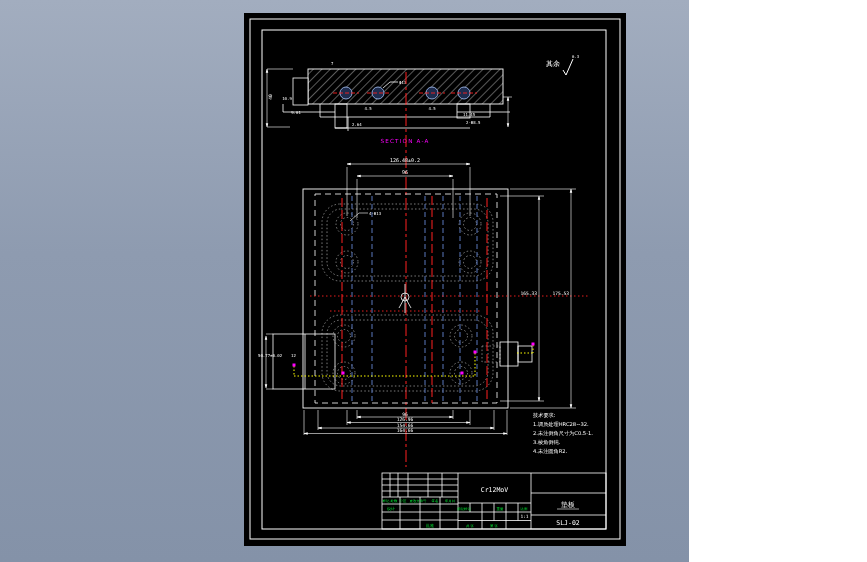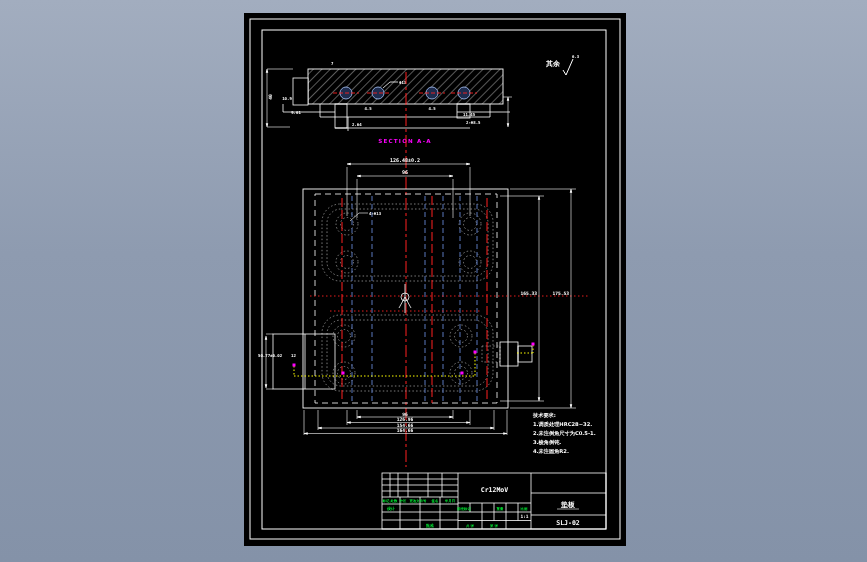--- a/index.html
+++ b/index.html
@@ -1,20 +1,19 @@
 <!DOCTYPE html>
 <html><head>
 <meta charset="utf-8">
 <style>
   html,body{margin:0;padding:0;}
   .screen{
-    position:relative;width:867px;height:562px;overflow:hidden;
+    position:relative;width:689px;height:562px;overflow:hidden;
     background:linear-gradient(180deg,#a2adbf 0%,#8e9bb0 45%,#8492a8 100%);
     font-family:"DejaVu Sans Mono","Liberation Mono",monospace;
-    font-weight:bold;
   }
   svg{position:absolute;left:0;top:0;}
   text{fill:#ffffff;}
   .dim{font-size:4.6px;letter-spacing:0;}
   .dim5{font-size:5px;}
   .tiny{font-size:4px;}
   .note{font-size:5.2px;font-family:"DejaVu Sans","Liberation Sans",sans-serif;}
   .cjk{font-family:"DejaVu Sans","Liberation Sans",sans-serif;}
   .grn{fill:#00ee33;font-size:3.4px;}
   .grn4{fill:#00ee33;font-size:4px;}

